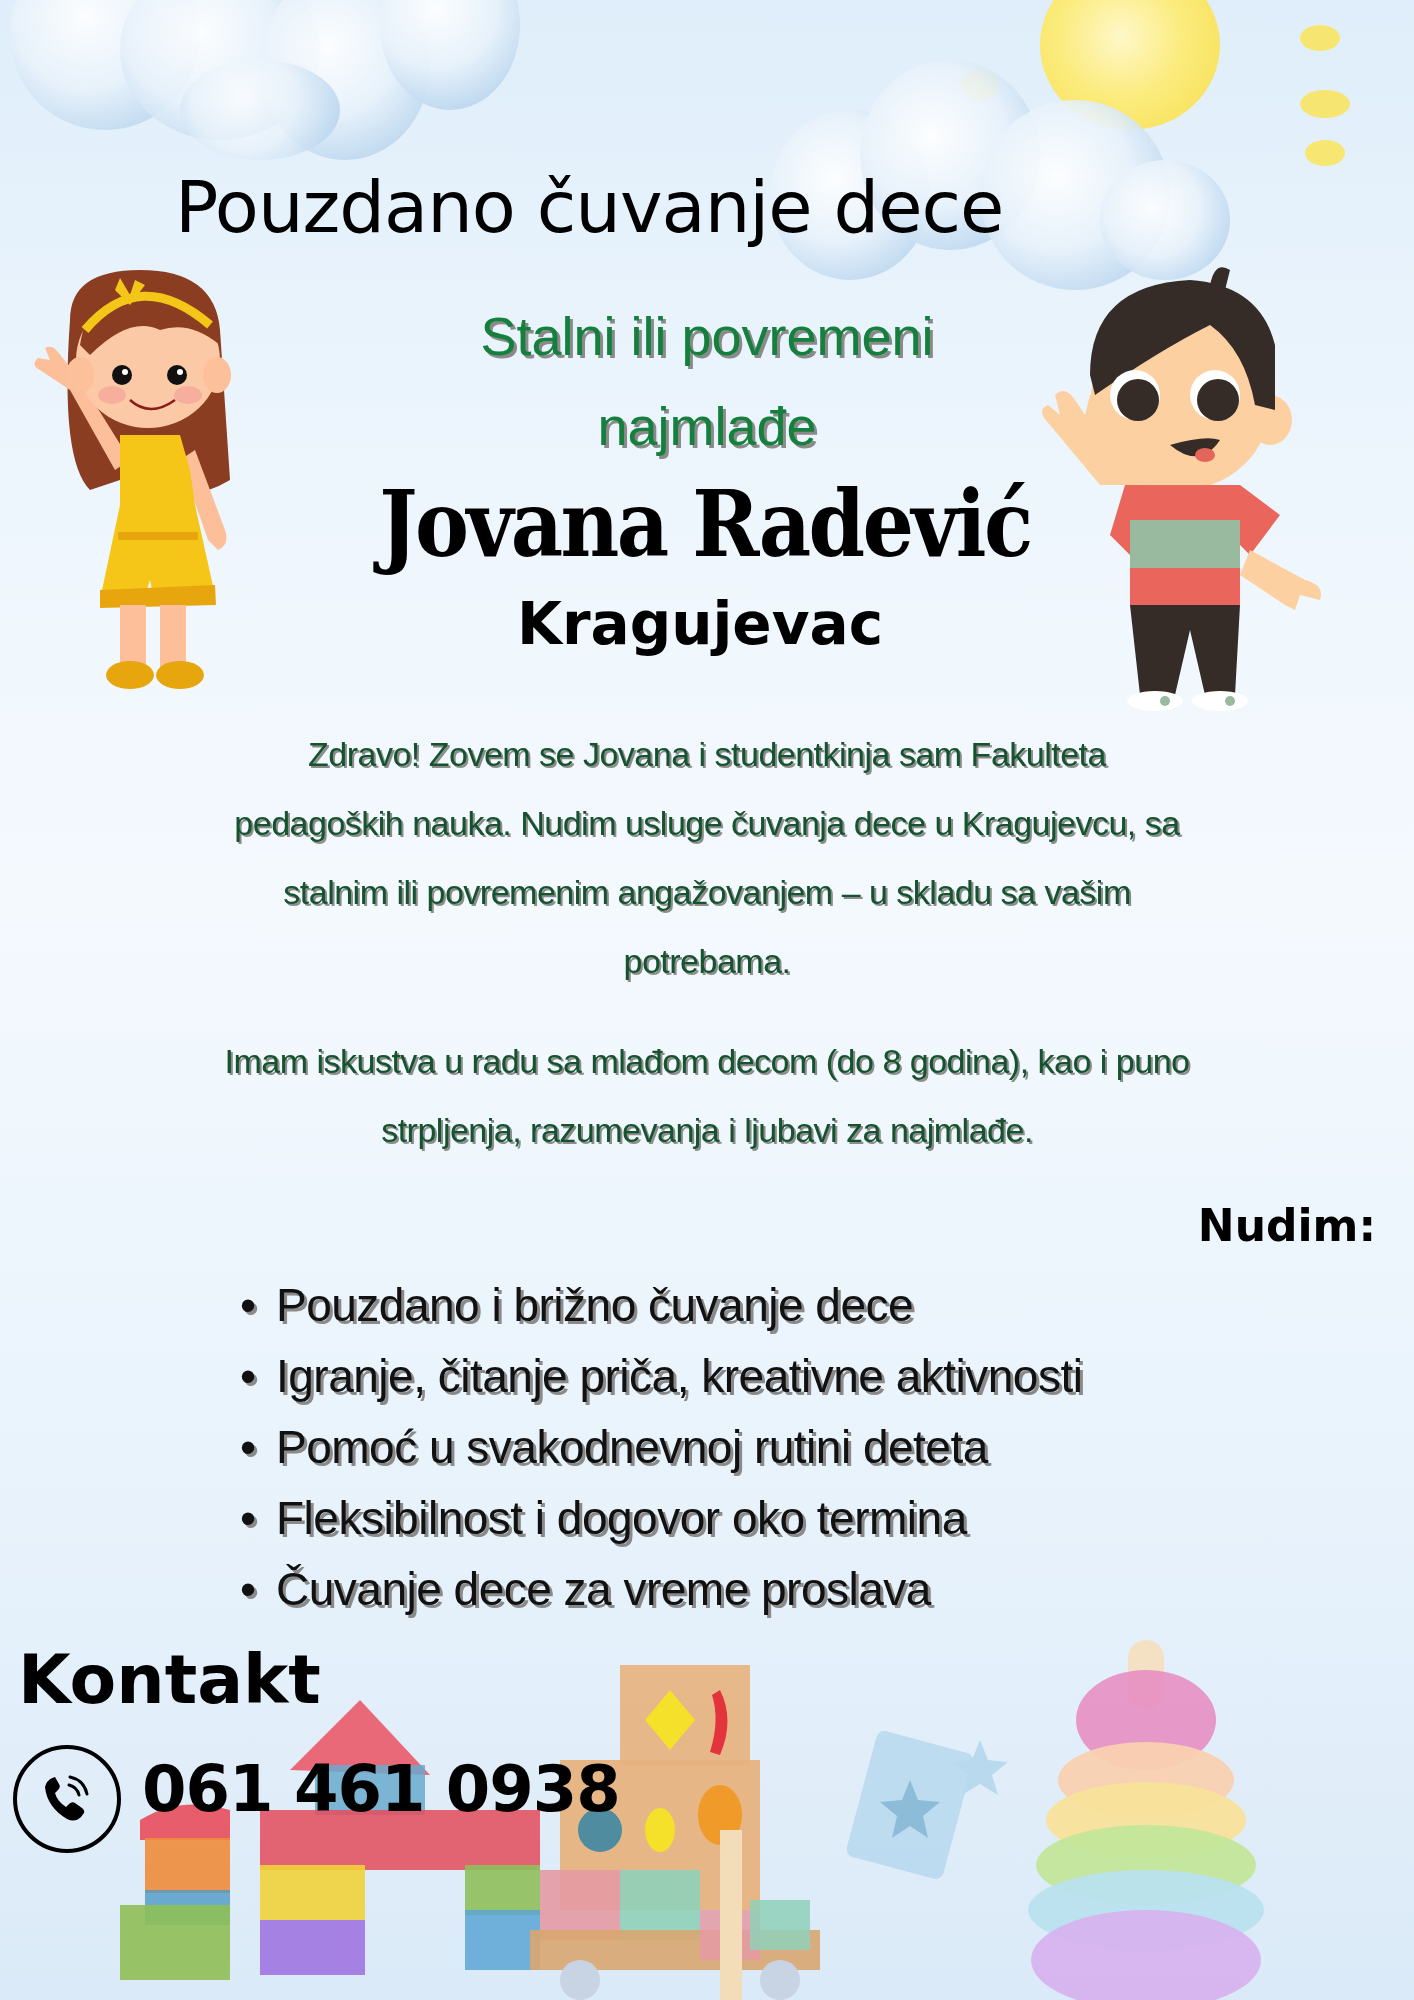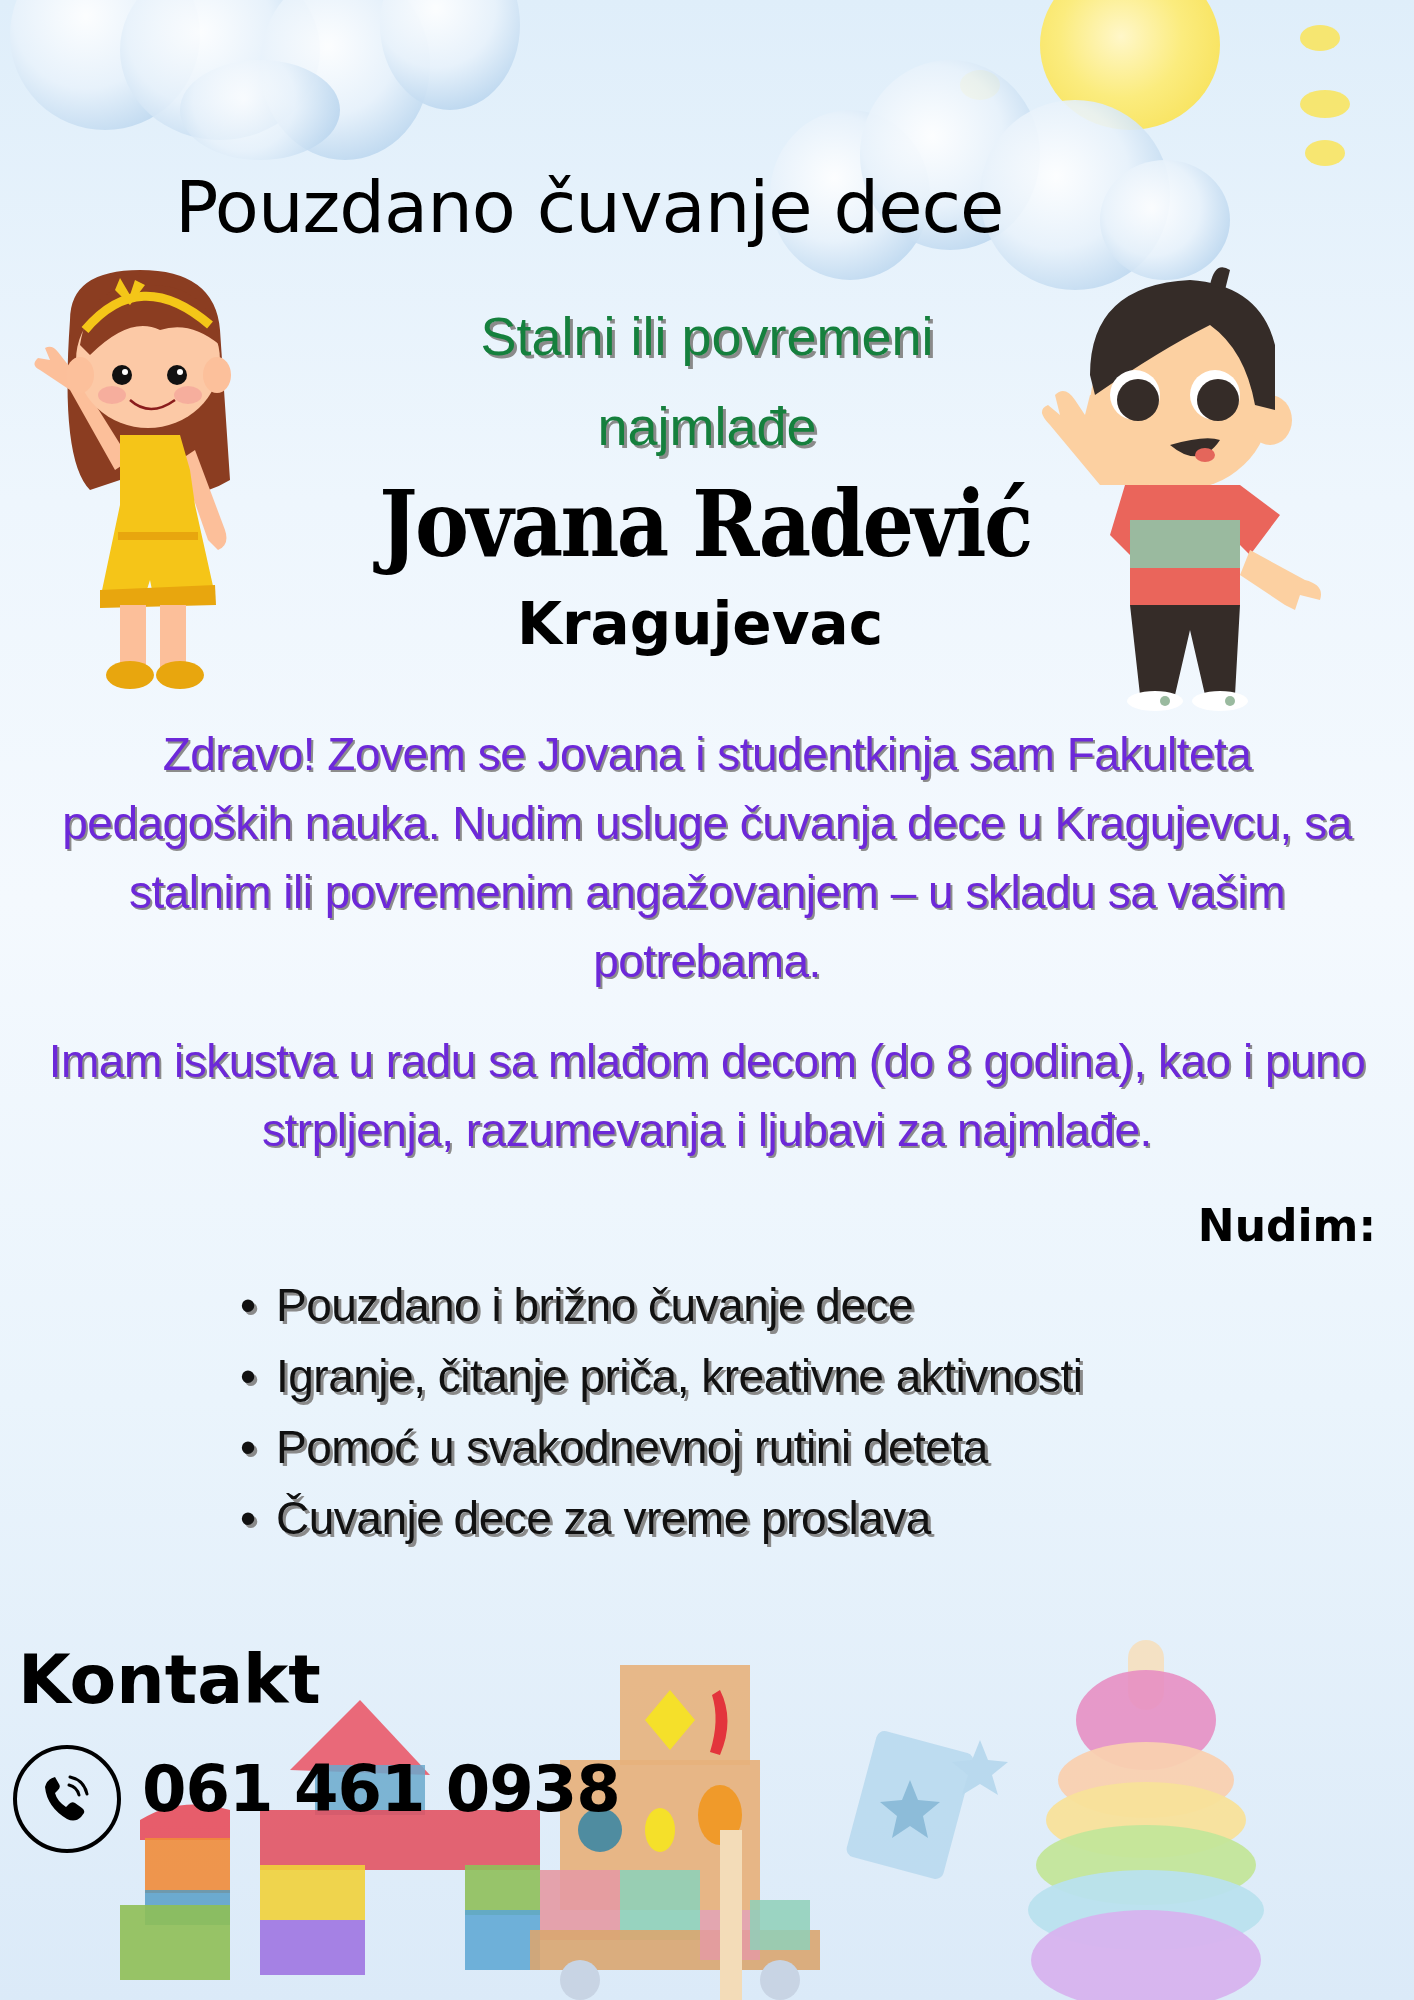--- a/index.html
+++ b/index.html
@@ -35,21 +35,21 @@
       text-shadow: 3px 3px 0 #8a8a8a;
     }
     .name {
       top: 470px; font-family: "DejaVu Serif", serif; font-weight: bold; font-size: 92px; letter-spacing: -3px;
       transform: scaleX(0.88); transform-origin: 690px 0;
     }
     .city {
       top: 590px; font-family: "DejaVu Sans", sans-serif; font-weight: bold; font-size: 58px; left: 0; width: 1400px;
     }
     .para {
-      font-family: "Liberation Sans", sans-serif; font-size: 46px; line-height: 69px; color: #6d28d9;
+      font-family: "Liberation Sans", sans-serif; font-size: 34px; line-height: 69px; color: #14532d;
       text-shadow: 2px 2px 0 #8c8c8c; letter-spacing: -0.5px;
     }
     .nudim-h {
       top: 1200px; font-family: "DejaVu Sans", sans-serif; font-weight: bold; font-size: 44px; left: 0; width: 1376px; text-align: right;
     }
     .list {
       position: absolute; left: 240px; top: 1270px; list-style: none;
     }
     .list li {
       font-family: "Liberation Sans", sans-serif; font-size: 46px; height: 71px; line-height: 71px; color: #111;
@@ -178,20 +178,21 @@
   <div class="center-text para" style="top:1027px;">Imam iskustva u radu sa mlađom decom (do 8 godina), kao i puno</div>
   <div class="center-text para" style="top:1096px;">strpljenja, razumevanja i ljubavi za najmlađe.</div>
 </div>
 
 <div class="center-text nudim-h">Nudim:</div>
 
 <ul class="list">
   <li><span class="bullet">•</span><span>Pouzdano i brižno čuvanje dece</span></li>
   <li><span class="bullet">•</span><span>Igranje, čitanje priča, kreativne aktivnosti</span></li>
   <li><span class="bullet">•</span><span>Pomoć u svakodnevnoj rutini deteta</span></li>
+  <li><span class="bullet">•</span><span>Fleksibilnost i dogovor oko termina</span></li>
   <li><span class="bullet">•</span><span>Čuvanje dece za vreme proslava</span></li>
 </ul>
 
 <svg class="abs" style="left:120px;top:1700px" width="420" height="300" viewBox="0 0 420 300">
 
   <path d="M170 70 L240 0 L310 75 Z" fill="#ea5a6a" opacity="0.9"></path>
   <rect x="195" y="65" width="110" height="50" fill="#6aa9cc" opacity="0.85"></rect>
 
   <rect x="140" y="110" width="290" height="60" fill="#e2505f" opacity="0.88"></rect>
   <rect x="140" y="165" width="105" height="55" fill="#f1d13a" opacity="0.9"></rect>

